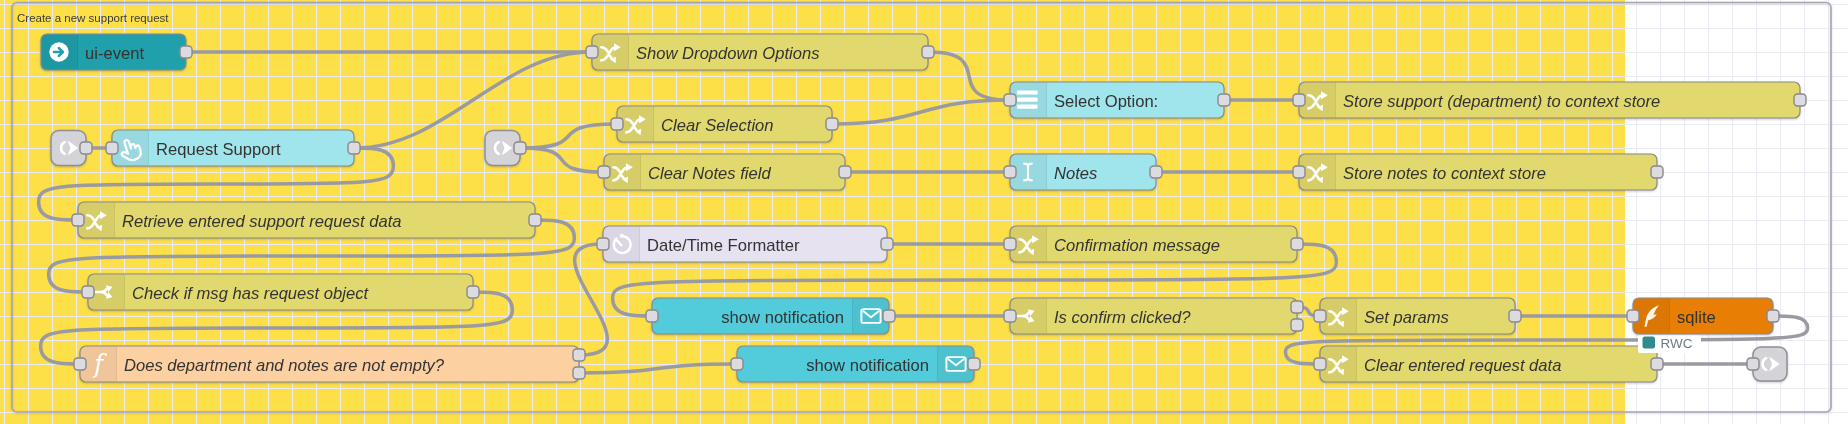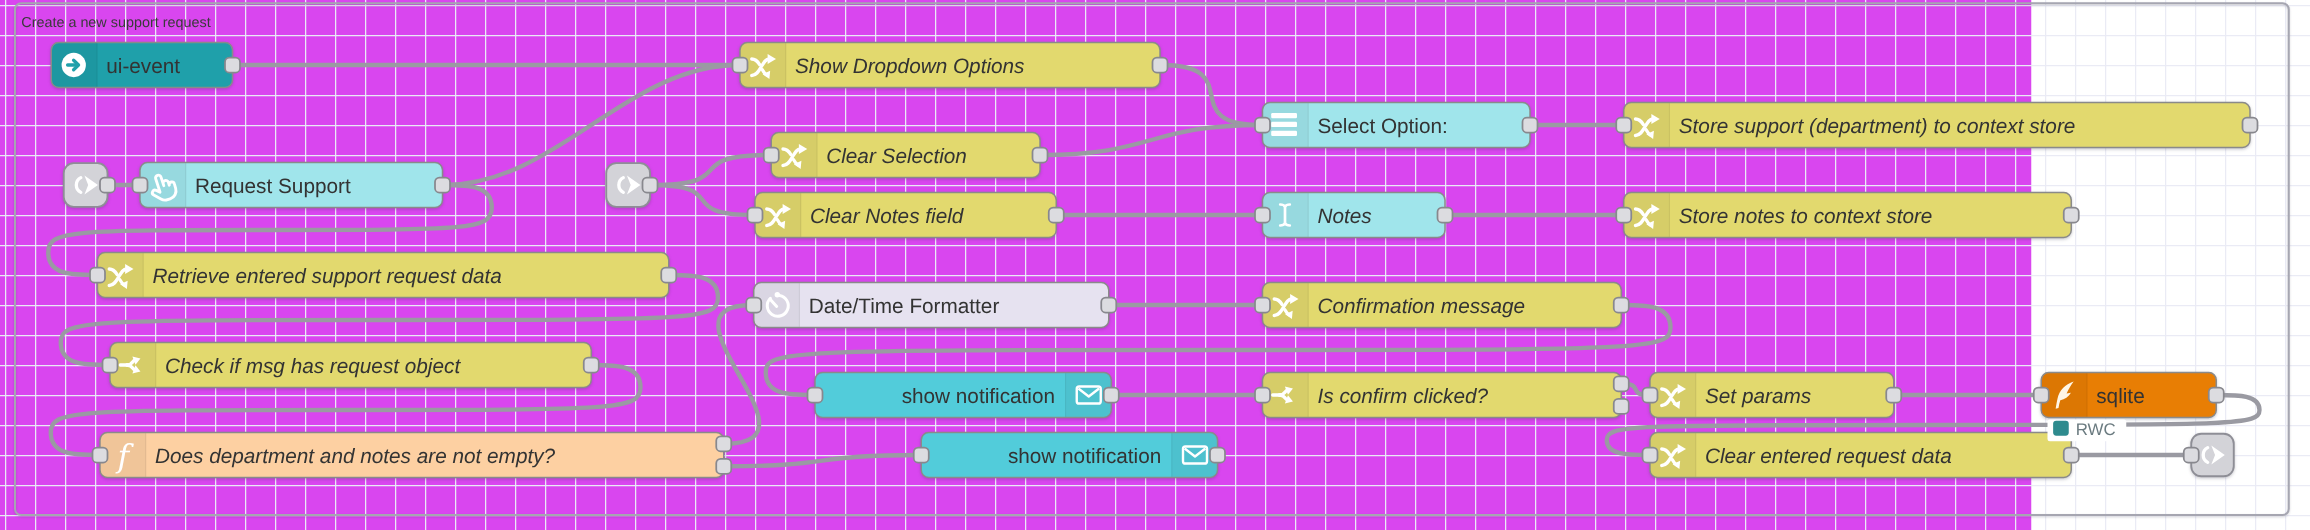--- a/index.html
+++ b/index.html
@@ -1,17 +1,17 @@
 <!DOCTYPE html>
 <html><head>
 <meta charset="utf-8">
 <style>
   html,body{margin:0;padding:0;}
   body{width:1848px;height:424px;overflow:hidden;font-family:"Liberation Sans","DejaVu Sans",sans-serif;}
-  #flow-canvas{position:relative;width:1625px;height:424px;background:#d946ef;}
+  #flow-canvas{position:relative;width:1625px;height:424px;background:#fde047;}
   svg{display:block;}
   .node-shadow{filter:drop-shadow(0px 1.3px 1.1px rgba(60,60,80,0.28));}
   .group-shadow{filter:drop-shadow(0px 1px 1px rgba(60,60,80,0.22));}
   text{user-select:none;}
 </style>
 </head>
 <body>
 
 <div id="flow-canvas">
     <svg width="1848" height="424">

